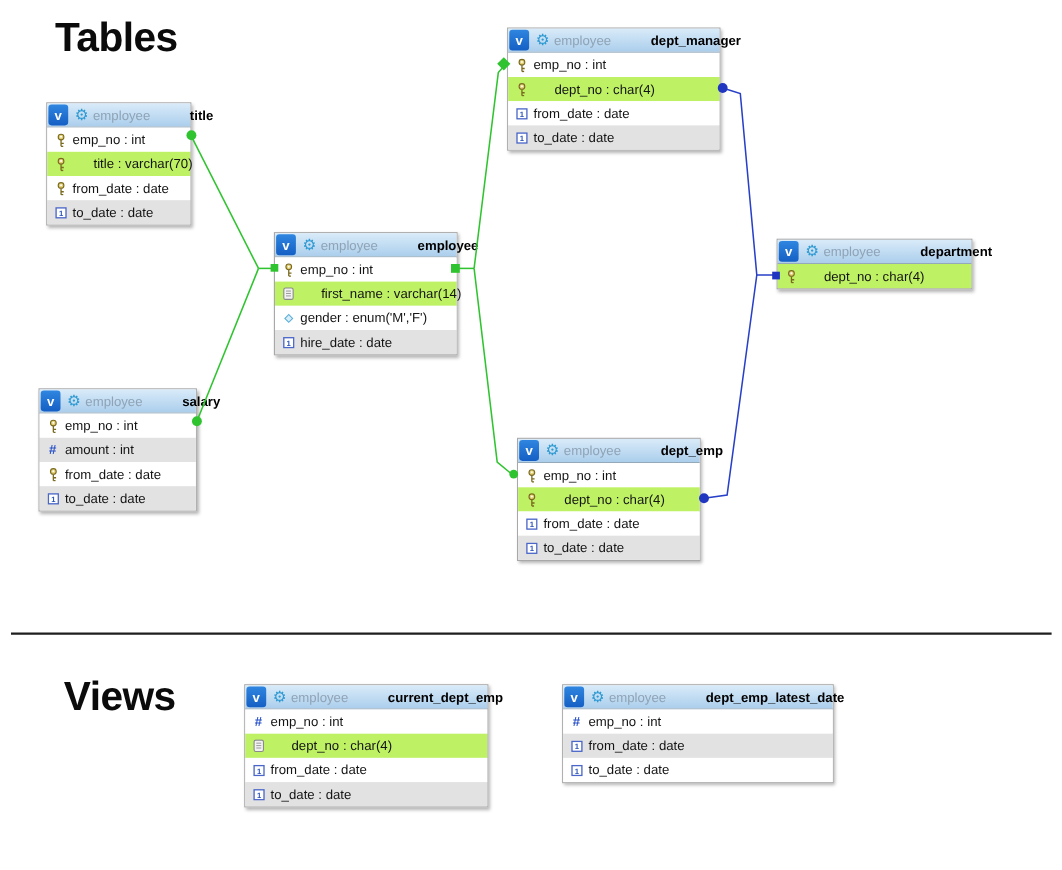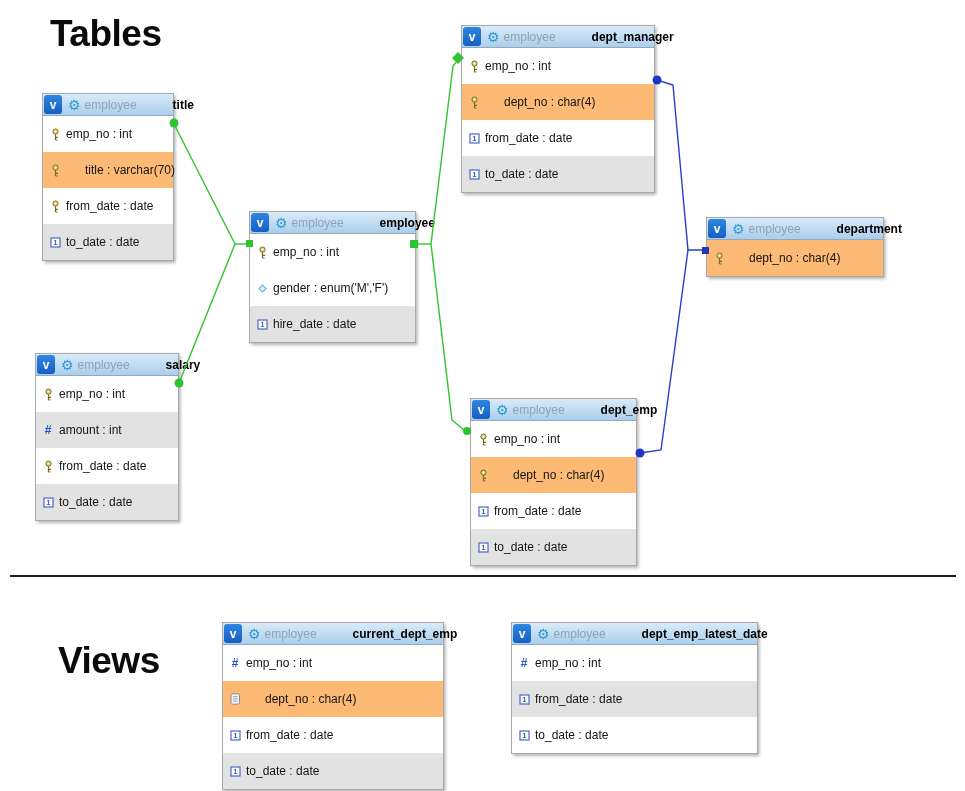--- a/index.html
+++ b/index.html
@@ -16,25 +16,25 @@
        border-bottom:1px solid #93aabb;padding-right:4px;white-space:nowrap;}
   .badge{flex:0 0 auto;width:18px;height:19px;margin:1px 0 1px 1px;
          background:linear-gradient(#2f86e0,#155fc4);color:#fff;font-weight:700;
          font-size:12px;display:flex;align-items:center;justify-content:center;
          border-radius:3px;}
   .gear{flex:0 0 auto;color:#2f9ad2;font-size:14px;line-height:1;
         font-family:"DejaVu Sans",sans-serif;margin-left:2px;}
   .schema{color:#8fa3b5;}
   .tname{color:#000;font-weight:700;padding-left:32px;}
 
-  .row{height:36px;display:flex;align-items:center;gap:5px;padding:0 6px;
+  .row{height:22px;display:flex;align-items:center;gap:5px;padding:0 6px;
        white-space:nowrap;}
   .bg-w{background:#ffffff;}
   .bg-g{background:#e2e2e2;}
-  .bg-p{background:#fdba74;gap:24px;}
+  .bg-p{background:#bef264;gap:24px;}
   .ic{flex:0 0 12px;display:flex;align-items:center;justify-content:center;}
   .hash{color:#2a52c8;font-weight:700;font-size:12px;}
   .ctext{color:#141414;}
 
   #rel-overlay{position:absolute;left:0;top:0;pointer-events:none;z-index:5;}
   .ln-green{stroke:#2fc42f;stroke-width:1.4;fill:none;}
   .ln-blue{stroke:#2840c8;stroke-width:1.4;fill:none;}
   .fl-green{fill:#2fc42f;}
   .fl-blue{fill:#2036c0;}
 </style>
@@ -61,21 +61,21 @@
   <polygon class="fl-green" points="452,58 458,52 464,58 458,64"></polygon>
   <circle class="fl-green" cx="467" cy="431" r="4"></circle>
   <circle class="fl-blue" cx="657" cy="80" r="4.5"></circle>
   <circle class="fl-blue" cx="640" cy="453" r="4.5"></circle>
   <rect class="fl-blue" x="702" y="247" width="7" height="7"></rect>
 
   <line x1="10" y1="576" x2="956" y2="576" stroke="#1e1e1e" stroke-width="2"></line>
 </svg>
 
 <div class="heading" style="left:50px;top:13px;">Tables</div>
-<div class="heading" style="left:58px;top:640px;">Views</div>
+<div class="heading" style="left:58px;top:612px;">Views</div>
 
 <div class="card" style="left:42px;top:93px;width:130px;">
   <div class="hdr">
     <span class="badge">v</span>
     <span class="gear">⚙</span>
     <span class="schema">employee</span>
     <span class="tname">title</span>
   </div>
   <div class="row bg-w">
     <span class="ic">
@@ -126,214 +126,117 @@
     <span class="tname">employee</span>
   </div>
   <div class="row bg-w">
     <span class="ic">
         <svg width="11" height="13" viewBox="0 0 11 13">
           <circle cx="5.5" cy="3.6" r="2.6" fill="#e3d077" stroke="#7a6a20"></circle>
           <circle cx="5.5" cy="3.4" r="0.9" fill="#fff"></circle>
           <path d="M5.5 6.3 L5.5 12 M5.5 9.3 L8 9.3 M5.5 12 L7.5 12" stroke="#7a6a20" stroke-width="1.2" fill="none"></path>
         </svg>
       </span>
-    <span class="ctext">emp_no : int</span>
-  </div>
-  <div class="row bg-w">
-    <span class="ic">
-        <svg width="11" height="11" viewBox="0 0 11 11">
-          <rect x="3" y="3" width="5" height="5" transform="rotate(45 5.5 5.5)" fill="#d9eef8" stroke="#5fb0d8"></rect>
-        </svg>
-      </span>
-    <span class="ctext">gender : enum('M','F')</span>
-  </div>
-  <div class="row bg-g">
-    <span class="ic">
-        <svg width="11" height="11" viewBox="0 0 11 11">
-          <rect x="1" y="1" width="9" height="9" fill="#fff" stroke="#4a66c8" stroke-width="1.2"></rect>
-          <text x="5.5" y="8.2" font-size="7" fill="#2a52b8" text-anchor="middle" font-weight="bold">1</text>
-        </svg>
-      </span>
-    <span class="ctext">hire_date : date</span>
-  </div>
-</div>
-
-<div class="card" style="left:35px;top:353px;width:142px;">
-  <div class="hdr">
-    <span class="badge">v</span>
-    <span class="gear">⚙</span>
-    <span class="schema">employee</span>
-    <span class="tname">salary</span>
-  </div>
-  <div class="row bg-w">
-    <span class="ic">
-        <svg width="11" height="13" viewBox="0 0 11 13">
-          <circle cx="5.5" cy="3.6" r="2.6" fill="#e3d077" stroke="#7a6a20"></circle>
-          <circle cx="5.5" cy="3.4" r="0.9" fill="#fff"></circle>
-          <path d="M5.5 6.3 L5.5 12 M5.5 9.3 L8 9.3 M5.5 12 L7.5 12" stroke="#7a6a20" stroke-width="1.2" fill="none"></path>
-        </svg>
-      </span>
-    <span class="ctext">emp_no : int</span>
-  </div>
-  <div class="row bg-g">
-    <span class="ic hash">#</span>
-    <span class="ctext">amount : int</span>
-  </div>
-  <div class="row bg-w">
-    <span class="ic">
-        <svg width="11" height="13" viewBox="0 0 11 13">
-          <circle cx="5.5" cy="3.6" r="2.6" fill="#e3d077" stroke="#7a6a20"></circle>
-          <circle cx="5.5" cy="3.4" r="0.9" fill="#fff"></circle>
-          <path d="M5.5 6.3 L5.5 12 M5.5 9.3 L8 9.3 M5.5 12 L7.5 12" stroke="#7a6a20" stroke-width="1.2" fill="none"></path>
-        </svg>
-      </span>
-    <span class="ctext">from_date : date</span>
-  </div>
-  <div class="row bg-g">
-    <span class="ic">
-        <svg width="11" height="11" viewBox="0 0 11 11">
-          <rect x="1" y="1" width="9" height="9" fill="#fff" stroke="#4a66c8" stroke-width="1.2"></rect>
-          <text x="5.5" y="8.2" font-size="7" fill="#2a52b8" text-anchor="middle" font-weight="bold">1</text>
-        </svg>
-      </span>
-    <span class="ctext">to_date : date</span>
-  </div>
-</div>
-
-<div class="card" style="left:461px;top:25px;width:192px;">
-  <div class="hdr">
-    <span class="badge">v</span>
-    <span class="gear">⚙</span>
-    <span class="schema">employee</span>
-    <span class="tname">dept_manager</span>
-  </div>
-  <div class="row bg-w">
-    <span class="ic">
-        <svg width="11" height="13" viewBox="0 0 11 13">
-          <circle cx="5.5" cy="3.6" r="2.6" fill="#e3d077" stroke="#7a6a20"></circle>
-          <circle cx="5.5" cy="3.4" r="0.9" fill="#fff"></circle>
-          <path d="M5.5 6.3 L5.5 12 M5.5 9.3 L8 9.3 M5.5 12 L7.5 12" stroke="#7a6a20" stroke-width="1.2" fill="none"></path>
-        </svg>
-      </span>
-    <span class="ctext">emp_no : int</span>
-  </div>
-  <div class="row bg-p">
-    <span class="ic">
-        <svg width="11" height="13" viewBox="0 0 11 13">
-          <circle cx="5.5" cy="3.6" r="2.6" fill="#e3d077" stroke="#7a6a20"></circle>
-          <circle cx="5.5" cy="3.4" r="0.9" fill="#fff"></circle>
-          <path d="M5.5 6.3 L5.5 12 M5.5 9.3 L8 9.3 M5.5 12 L7.5 12" stroke="#7a6a20" stroke-width="1.2" fill="none"></path>
-        </svg>
-      </span>
-    <span class="ctext">dept_no : char(4)</span>
-  </div>
-  <div class="row bg-w">
-    <span class="ic">
-        <svg width="11" height="11" viewBox="0 0 11 11">
-          <rect x="1" y="1" width="9" height="9" fill="#fff" stroke="#4a66c8" stroke-width="1.2"></rect>
-          <text x="5.5" y="8.2" font-size="7" fill="#2a52b8" text-anchor="middle" font-weight="bold">1</text>
-        </svg>
-      </span>
-    <span class="ctext">from_date : date</span>
-  </div>
-  <div class="row bg-g">
-    <span class="ic">
-        <svg width="11" height="11" viewBox="0 0 11 11">
-          <rect x="1" y="1" width="9" height="9" fill="#fff" stroke="#4a66c8" stroke-width="1.2"></rect>
-          <text x="5.5" y="8.2" font-size="7" fill="#2a52b8" text-anchor="middle" font-weight="bold">1</text>
-        </svg>
-      </span>
-    <span class="ctext">to_date : date</span>
-  </div>
-</div>
-
-<div class="card" style="left:470px;top:398px;width:165px;">
-  <div class="hdr">
-    <span class="badge">v</span>
-    <span class="gear">⚙</span>
-    <span class="schema">employee</span>
-    <span class="tname">dept_emp</span>
-  </div>
-  <div class="row bg-w">
-    <span class="ic">
-        <svg width="11" height="13" viewBox="0 0 11 13">
-          <circle cx="5.5" cy="3.6" r="2.6" fill="#e3d077" stroke="#7a6a20"></circle>
-          <circle cx="5.5" cy="3.4" r="0.9" fill="#fff"></circle>
-          <path d="M5.5 6.3 L5.5 12 M5.5 9.3 L8 9.3 M5.5 12 L7.5 12" stroke="#7a6a20" stroke-width="1.2" fill="none"></path>
-        </svg>
-      </span>
-    <span class="ctext">emp_no : int</span>
-  </div>
-  <div class="row bg-p">
-    <span class="ic">
-        <svg width="11" height="13" viewBox="0 0 11 13">
-          <circle cx="5.5" cy="3.6" r="2.6" fill="#e3d077" stroke="#7a6a20"></circle>
-          <circle cx="5.5" cy="3.4" r="0.9" fill="#fff"></circle>
-          <path d="M5.5 6.3 L5.5 12 M5.5 9.3 L8 9.3 M5.5 12 L7.5 12" stroke="#7a6a20" stroke-width="1.2" fill="none"></path>
-        </svg>
-      </span>
-    <span class="ctext">dept_no : char(4)</span>
-  </div>
-  <div class="row bg-w">
-    <span class="ic">
-        <svg width="11" height="11" viewBox="0 0 11 11">
-          <rect x="1" y="1" width="9" height="9" fill="#fff" stroke="#4a66c8" stroke-width="1.2"></rect>
-          <text x="5.5" y="8.2" font-size="7" fill="#2a52b8" text-anchor="middle" font-weight="bold">1</text>
-        </svg>
-      </span>
-    <span class="ctext">from_date : date</span>
-  </div>
-  <div class="row bg-g">
-    <span class="ic">
-        <svg width="11" height="11" viewBox="0 0 11 11">
-          <rect x="1" y="1" width="9" height="9" fill="#fff" stroke="#4a66c8" stroke-width="1.2"></rect>
-          <text x="5.5" y="8.2" font-size="7" fill="#2a52b8" text-anchor="middle" font-weight="bold">1</text>
-        </svg>
-      </span>
-    <span class="ctext">to_date : date</span>
-  </div>
-</div>
-
-<div class="card" style="left:706px;top:217px;width:176px;">
-  <div class="hdr">
-    <span class="badge">v</span>
-    <span class="gear">⚙</span>
-    <span class="schema">employee</span>
-    <span class="tname">department</span>
-  </div>
-  <div class="row bg-p">
-    <span class="ic">
-        <svg width="11" height="13" viewBox="0 0 11 13">
-          <circle cx="5.5" cy="3.6" r="2.6" fill="#e3d077" stroke="#7a6a20"></circle>
-          <circle cx="5.5" cy="3.4" r="0.9" fill="#fff"></circle>
-          <path d="M5.5 6.3 L5.5 12 M5.5 9.3 L8 9.3 M5.5 12 L7.5 12" stroke="#7a6a20" stroke-width="1.2" fill="none"></path>
-        </svg>
-      </span>
-    <span class="ctext">dept_no : char(4)</span>
-  </div>
-</div>
-
-<div class="card" style="left:222px;top:622px;width:220px;">
-  <div class="hdr">
-    <span class="badge">v</span>
-    <span class="gear">⚙</span>
-    <span class="schema">employee</span>
-    <span class="tname">current_dept_emp</span>
-  </div>
-  <div class="row bg-w">
-    <span class="ic hash">#</span>
     <span class="ctext">emp_no : int</span>
   </div>
   <div class="row bg-p">
     <span class="ic">
         <svg width="11" height="12" viewBox="0 0 11 12">
           <rect x="1" y="0.8" width="8.5" height="10.4" rx="1.6" fill="#f2f2f2" stroke="#8a8a8a"></rect>
           <path d="M3 3.6 H7.5 M3 5.8 H7.5 M3 8 H7.5" stroke="#9a9a9a" stroke-width="0.9"></path>
         </svg>
       </span>
+    <span class="ctext">first_name : varchar(14)</span>
+  </div>
+  <div class="row bg-w">
+    <span class="ic">
+        <svg width="11" height="11" viewBox="0 0 11 11">
+          <rect x="3" y="3" width="5" height="5" transform="rotate(45 5.5 5.5)" fill="#d9eef8" stroke="#5fb0d8"></rect>
+        </svg>
+      </span>
+    <span class="ctext">gender : enum('M','F')</span>
+  </div>
+  <div class="row bg-g">
+    <span class="ic">
+        <svg width="11" height="11" viewBox="0 0 11 11">
+          <rect x="1" y="1" width="9" height="9" fill="#fff" stroke="#4a66c8" stroke-width="1.2"></rect>
+          <text x="5.5" y="8.2" font-size="7" fill="#2a52b8" text-anchor="middle" font-weight="bold">1</text>
+        </svg>
+      </span>
+    <span class="ctext">hire_date : date</span>
+  </div>
+</div>
+
+<div class="card" style="left:35px;top:353px;width:142px;">
+  <div class="hdr">
+    <span class="badge">v</span>
+    <span class="gear">⚙</span>
+    <span class="schema">employee</span>
+    <span class="tname">salary</span>
+  </div>
+  <div class="row bg-w">
+    <span class="ic">
+        <svg width="11" height="13" viewBox="0 0 11 13">
+          <circle cx="5.5" cy="3.6" r="2.6" fill="#e3d077" stroke="#7a6a20"></circle>
+          <circle cx="5.5" cy="3.4" r="0.9" fill="#fff"></circle>
+          <path d="M5.5 6.3 L5.5 12 M5.5 9.3 L8 9.3 M5.5 12 L7.5 12" stroke="#7a6a20" stroke-width="1.2" fill="none"></path>
+        </svg>
+      </span>
+    <span class="ctext">emp_no : int</span>
+  </div>
+  <div class="row bg-g">
+    <span class="ic hash">#</span>
+    <span class="ctext">amount : int</span>
+  </div>
+  <div class="row bg-w">
+    <span class="ic">
+        <svg width="11" height="13" viewBox="0 0 11 13">
+          <circle cx="5.5" cy="3.6" r="2.6" fill="#e3d077" stroke="#7a6a20"></circle>
+          <circle cx="5.5" cy="3.4" r="0.9" fill="#fff"></circle>
+          <path d="M5.5 6.3 L5.5 12 M5.5 9.3 L8 9.3 M5.5 12 L7.5 12" stroke="#7a6a20" stroke-width="1.2" fill="none"></path>
+        </svg>
+      </span>
+    <span class="ctext">from_date : date</span>
+  </div>
+  <div class="row bg-g">
+    <span class="ic">
+        <svg width="11" height="11" viewBox="0 0 11 11">
+          <rect x="1" y="1" width="9" height="9" fill="#fff" stroke="#4a66c8" stroke-width="1.2"></rect>
+          <text x="5.5" y="8.2" font-size="7" fill="#2a52b8" text-anchor="middle" font-weight="bold">1</text>
+        </svg>
+      </span>
+    <span class="ctext">to_date : date</span>
+  </div>
+</div>
+
+<div class="card" style="left:461px;top:25px;width:192px;">
+  <div class="hdr">
+    <span class="badge">v</span>
+    <span class="gear">⚙</span>
+    <span class="schema">employee</span>
+    <span class="tname">dept_manager</span>
+  </div>
+  <div class="row bg-w">
+    <span class="ic">
+        <svg width="11" height="13" viewBox="0 0 11 13">
+          <circle cx="5.5" cy="3.6" r="2.6" fill="#e3d077" stroke="#7a6a20"></circle>
+          <circle cx="5.5" cy="3.4" r="0.9" fill="#fff"></circle>
+          <path d="M5.5 6.3 L5.5 12 M5.5 9.3 L8 9.3 M5.5 12 L7.5 12" stroke="#7a6a20" stroke-width="1.2" fill="none"></path>
+        </svg>
+      </span>
+    <span class="ctext">emp_no : int</span>
+  </div>
+  <div class="row bg-p">
+    <span class="ic">
+        <svg width="11" height="13" viewBox="0 0 11 13">
+          <circle cx="5.5" cy="3.6" r="2.6" fill="#e3d077" stroke="#7a6a20"></circle>
+          <circle cx="5.5" cy="3.4" r="0.9" fill="#fff"></circle>
+          <path d="M5.5 6.3 L5.5 12 M5.5 9.3 L8 9.3 M5.5 12 L7.5 12" stroke="#7a6a20" stroke-width="1.2" fill="none"></path>
+        </svg>
+      </span>
     <span class="ctext">dept_no : char(4)</span>
   </div>
   <div class="row bg-w">
     <span class="ic">
         <svg width="11" height="11" viewBox="0 0 11 11">
           <rect x="1" y="1" width="9" height="9" fill="#fff" stroke="#4a66c8" stroke-width="1.2"></rect>
           <text x="5.5" y="8.2" font-size="7" fill="#2a52b8" text-anchor="middle" font-weight="bold">1</text>
         </svg>
       </span>
     <span class="ctext">from_date : date</span>
@@ -342,20 +245,126 @@
     <span class="ic">
         <svg width="11" height="11" viewBox="0 0 11 11">
           <rect x="1" y="1" width="9" height="9" fill="#fff" stroke="#4a66c8" stroke-width="1.2"></rect>
           <text x="5.5" y="8.2" font-size="7" fill="#2a52b8" text-anchor="middle" font-weight="bold">1</text>
         </svg>
       </span>
     <span class="ctext">to_date : date</span>
   </div>
 </div>
 
+<div class="card" style="left:470px;top:398px;width:165px;">
+  <div class="hdr">
+    <span class="badge">v</span>
+    <span class="gear">⚙</span>
+    <span class="schema">employee</span>
+    <span class="tname">dept_emp</span>
+  </div>
+  <div class="row bg-w">
+    <span class="ic">
+        <svg width="11" height="13" viewBox="0 0 11 13">
+          <circle cx="5.5" cy="3.6" r="2.6" fill="#e3d077" stroke="#7a6a20"></circle>
+          <circle cx="5.5" cy="3.4" r="0.9" fill="#fff"></circle>
+          <path d="M5.5 6.3 L5.5 12 M5.5 9.3 L8 9.3 M5.5 12 L7.5 12" stroke="#7a6a20" stroke-width="1.2" fill="none"></path>
+        </svg>
+      </span>
+    <span class="ctext">emp_no : int</span>
+  </div>
+  <div class="row bg-p">
+    <span class="ic">
+        <svg width="11" height="13" viewBox="0 0 11 13">
+          <circle cx="5.5" cy="3.6" r="2.6" fill="#e3d077" stroke="#7a6a20"></circle>
+          <circle cx="5.5" cy="3.4" r="0.9" fill="#fff"></circle>
+          <path d="M5.5 6.3 L5.5 12 M5.5 9.3 L8 9.3 M5.5 12 L7.5 12" stroke="#7a6a20" stroke-width="1.2" fill="none"></path>
+        </svg>
+      </span>
+    <span class="ctext">dept_no : char(4)</span>
+  </div>
+  <div class="row bg-w">
+    <span class="ic">
+        <svg width="11" height="11" viewBox="0 0 11 11">
+          <rect x="1" y="1" width="9" height="9" fill="#fff" stroke="#4a66c8" stroke-width="1.2"></rect>
+          <text x="5.5" y="8.2" font-size="7" fill="#2a52b8" text-anchor="middle" font-weight="bold">1</text>
+        </svg>
+      </span>
+    <span class="ctext">from_date : date</span>
+  </div>
+  <div class="row bg-g">
+    <span class="ic">
+        <svg width="11" height="11" viewBox="0 0 11 11">
+          <rect x="1" y="1" width="9" height="9" fill="#fff" stroke="#4a66c8" stroke-width="1.2"></rect>
+          <text x="5.5" y="8.2" font-size="7" fill="#2a52b8" text-anchor="middle" font-weight="bold">1</text>
+        </svg>
+      </span>
+    <span class="ctext">to_date : date</span>
+  </div>
+</div>
+
+<div class="card" style="left:706px;top:217px;width:176px;">
+  <div class="hdr">
+    <span class="badge">v</span>
+    <span class="gear">⚙</span>
+    <span class="schema">employee</span>
+    <span class="tname">department</span>
+  </div>
+  <div class="row bg-p">
+    <span class="ic">
+        <svg width="11" height="13" viewBox="0 0 11 13">
+          <circle cx="5.5" cy="3.6" r="2.6" fill="#e3d077" stroke="#7a6a20"></circle>
+          <circle cx="5.5" cy="3.4" r="0.9" fill="#fff"></circle>
+          <path d="M5.5 6.3 L5.5 12 M5.5 9.3 L8 9.3 M5.5 12 L7.5 12" stroke="#7a6a20" stroke-width="1.2" fill="none"></path>
+        </svg>
+      </span>
+    <span class="ctext">dept_no : char(4)</span>
+  </div>
+</div>
+
+<div class="card" style="left:222px;top:622px;width:220px;">
+  <div class="hdr">
+    <span class="badge">v</span>
+    <span class="gear">⚙</span>
+    <span class="schema">employee</span>
+    <span class="tname">current_dept_emp</span>
+  </div>
+  <div class="row bg-w">
+    <span class="ic hash">#</span>
+    <span class="ctext">emp_no : int</span>
+  </div>
+  <div class="row bg-p">
+    <span class="ic">
+        <svg width="11" height="12" viewBox="0 0 11 12">
+          <rect x="1" y="0.8" width="8.5" height="10.4" rx="1.6" fill="#f2f2f2" stroke="#8a8a8a"></rect>
+          <path d="M3 3.6 H7.5 M3 5.8 H7.5 M3 8 H7.5" stroke="#9a9a9a" stroke-width="0.9"></path>
+        </svg>
+      </span>
+    <span class="ctext">dept_no : char(4)</span>
+  </div>
+  <div class="row bg-w">
+    <span class="ic">
+        <svg width="11" height="11" viewBox="0 0 11 11">
+          <rect x="1" y="1" width="9" height="9" fill="#fff" stroke="#4a66c8" stroke-width="1.2"></rect>
+          <text x="5.5" y="8.2" font-size="7" fill="#2a52b8" text-anchor="middle" font-weight="bold">1</text>
+        </svg>
+      </span>
+    <span class="ctext">from_date : date</span>
+  </div>
+  <div class="row bg-g">
+    <span class="ic">
+        <svg width="11" height="11" viewBox="0 0 11 11">
+          <rect x="1" y="1" width="9" height="9" fill="#fff" stroke="#4a66c8" stroke-width="1.2"></rect>
+          <text x="5.5" y="8.2" font-size="7" fill="#2a52b8" text-anchor="middle" font-weight="bold">1</text>
+        </svg>
+      </span>
+    <span class="ctext">to_date : date</span>
+  </div>
+</div>
+
 <div class="card" style="left:511px;top:622px;width:245px;">
   <div class="hdr">
     <span class="badge">v</span>
     <span class="gear">⚙</span>
     <span class="schema">employee</span>
     <span class="tname">dept_emp_latest_date</span>
   </div>
   <div class="row bg-w">
     <span class="ic hash">#</span>
     <span class="ctext">emp_no : int</span>

